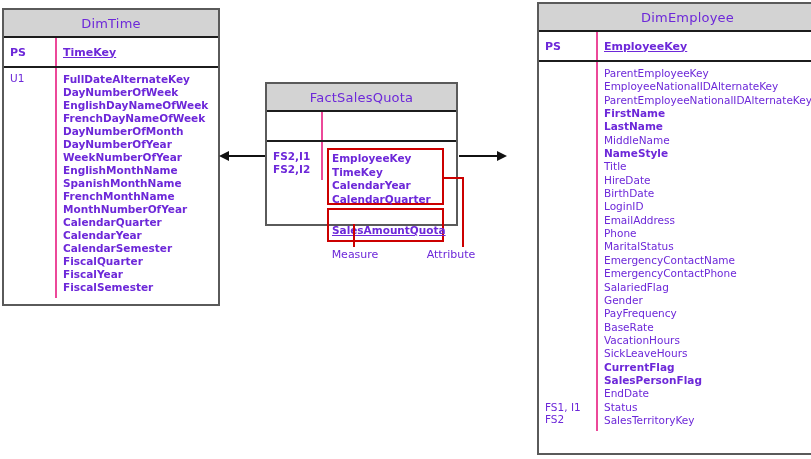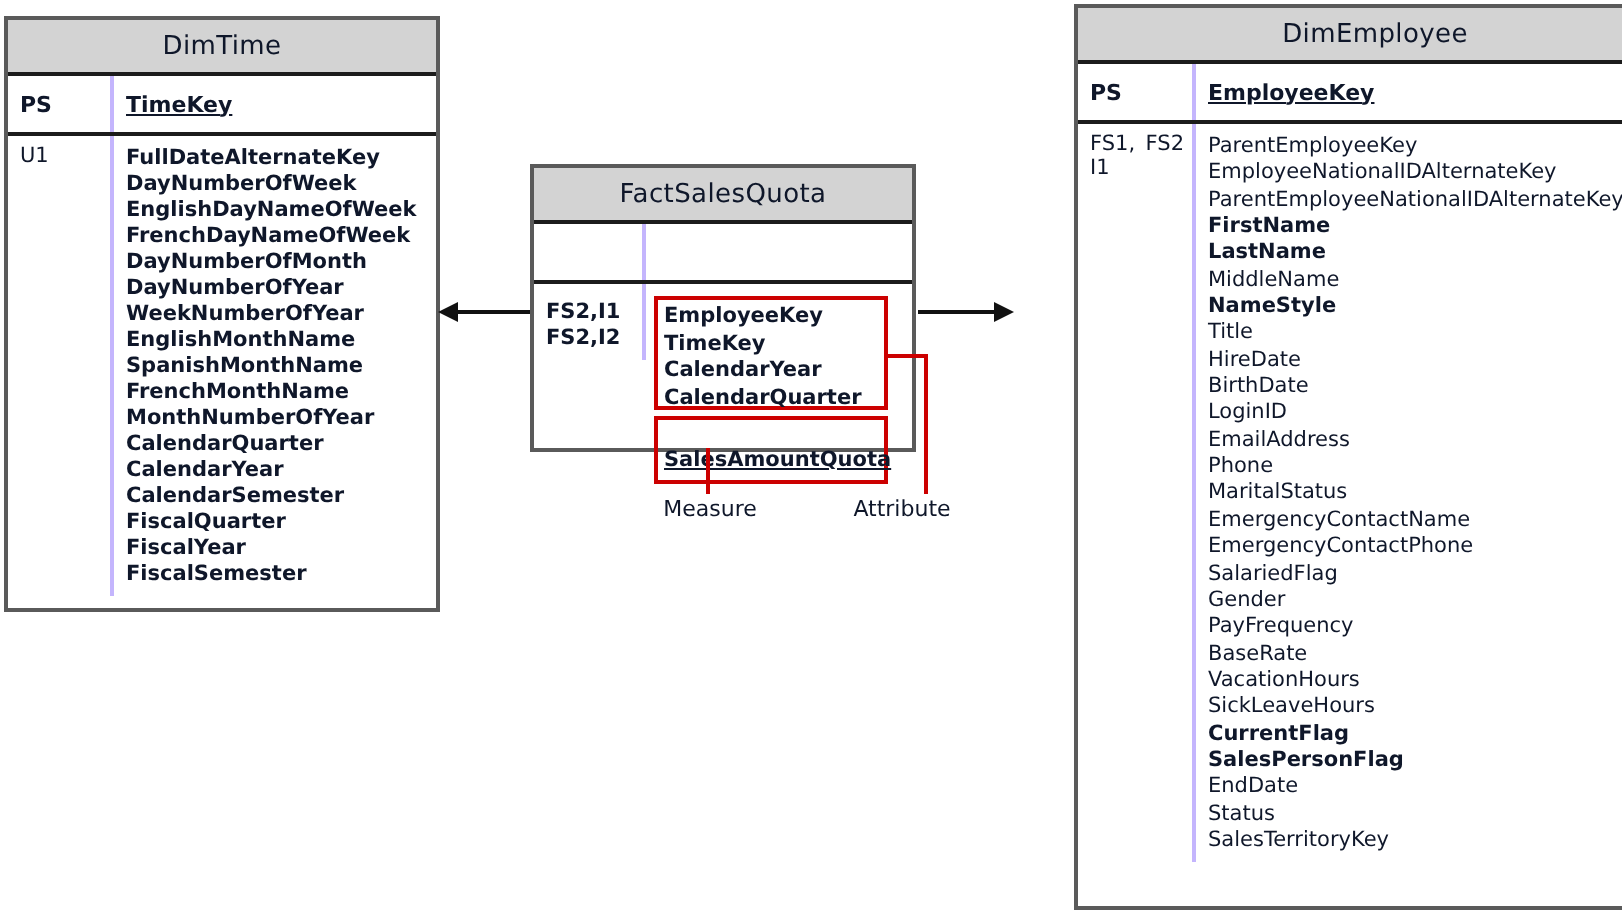--- a/index.html
+++ b/index.html
@@ -1,39 +1,39 @@
 <!DOCTYPE html>
 <html><head>
 <meta charset="utf-8">
 <style>
   html,body{margin:0;padding:0;background:#fff;}
   *{box-sizing:border-box;}
   .canvas{
     position:relative;width:811px;height:459px;background:#ffffff;overflow:hidden;
-    font-family:"DejaVu Sans","Liberation Sans",sans-serif;color:#0f172a;
+    font-family:"DejaVu Sans","Liberation Sans",sans-serif;color:#6d28d9;
   }
   
   .tbl{position:absolute;background:#fff;border:2px solid #5a5a5a;}
   .tbl-title{
     height:28px;background:#d3d3d3;border-bottom:2px solid #1c1c1c;
     display:flex;align-items:center;justify-content:center;
     font-size:13px;letter-spacing:.2px;
   }
   .tbl-hdr{display:flex;height:30px;border-bottom:2px solid #1c1c1c;}
   .tbl-body{display:flex;flex:1;min-height:0;}
-  .c1{flex:0 0 auto;border-right:2px solid #c4b5fd;padding:4px 4px 4px 6px;font-size:10.5px;}
+  .c1{flex:0 0 auto;border-right:2px solid #ec4899;padding:4px 4px 4px 6px;font-size:10.5px;}
   .c2{flex:1 1 auto;padding:4px 2px 4px 6px;font-size:10.5px;}
   .tbl-hdr .c1,.tbl-hdr .c2{display:flex;align-items:center;padding-top:0;padding-bottom:0;}
   .ps{font-weight:bold;font-size:11px;}
   .key{font-weight:bold;font-size:11px;text-decoration:underline;}
   .fields{padding-top:5px;}
   .fld{height:13px;line-height:13px;white-space:nowrap;}
   .fields--emp .fld{height:13.35px;line-height:13.35px;}
   .fld.b{font-weight:bold;}
-  .c1--split{display:flex;flex-direction:row;justify-content:center;padding-bottom:6px;}
+  .c1--split{display:flex;flex-direction:column;justify-content:flex-end;padding-bottom:6px;}
   
   #t-dimtime{left:2px;top:8px;width:218px;height:298px;}
   #t-dimtime .c1{width:53px;}
   #t-fact{left:265px;top:82px;width:193px;height:144px;}
   #t-fact .c1{width:56px;}
   #t-emp{left:537px;top:2px;width:301px;height:453px;}
   #t-emp .c1{width:59px;}
   #t-fact .tbl-hdr .c1,#t-fact .tbl-hdr .c2{height:28px;}
   #t-fact .tbl-body .c1{padding-top:8px;}
   #t-fact .tbl-body .c2{position:relative;padding:0;}

